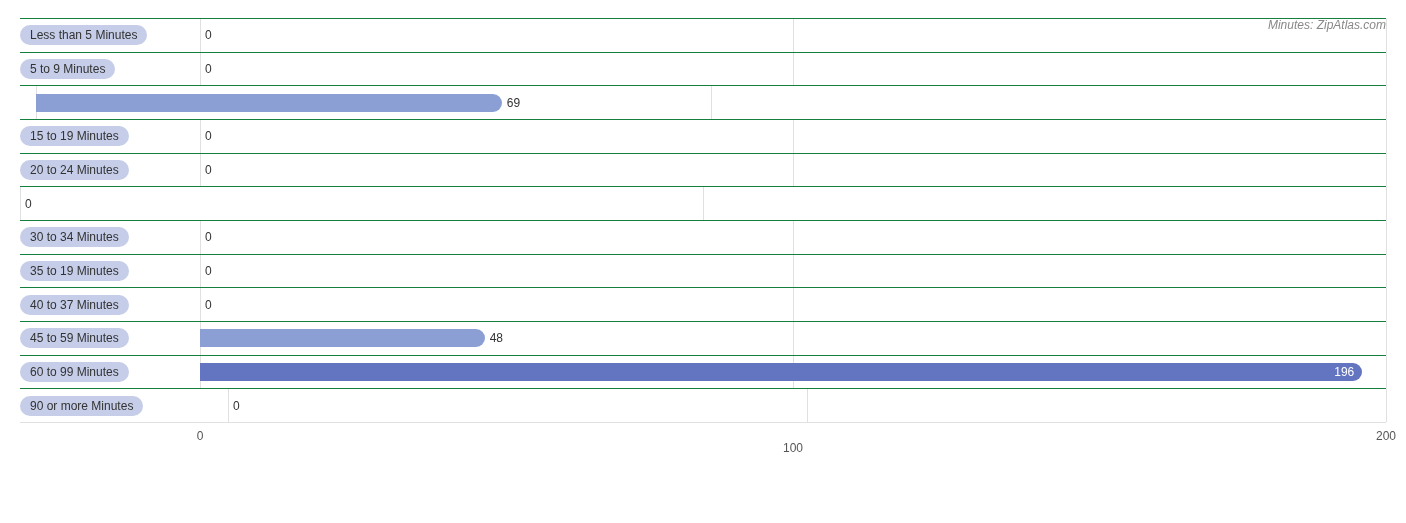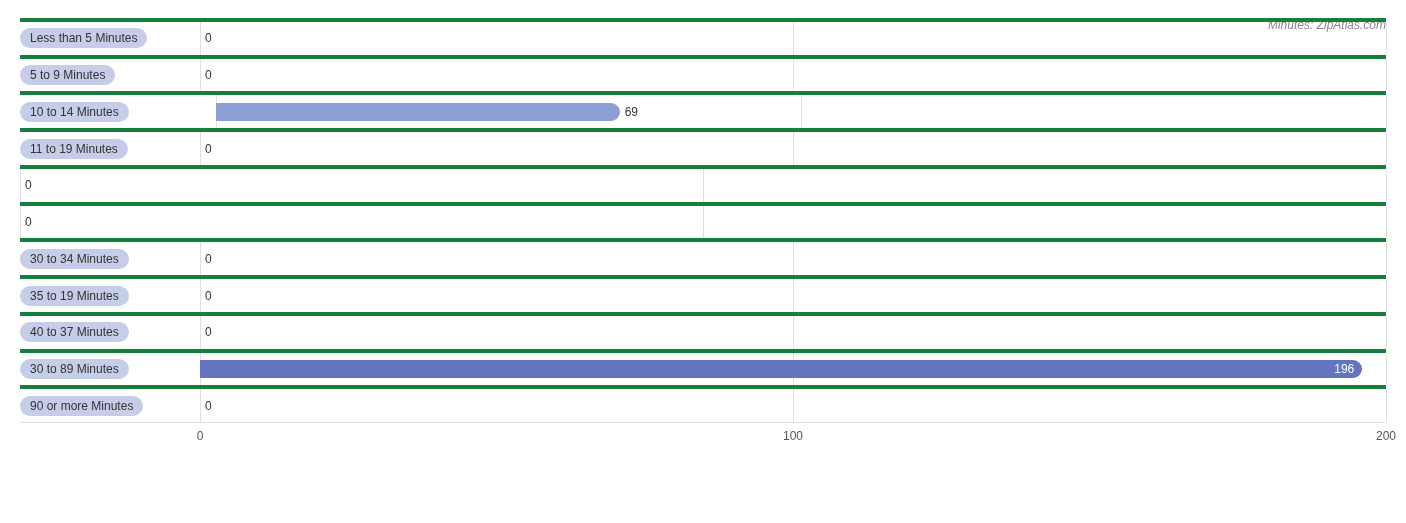--- a/index.html
+++ b/index.html
@@ -35,25 +35,26 @@
     .chart-area {
       display: flex;
       flex-direction: column;
       height: calc(100% - 50px);
       position: relative;
     }
     .bar-row {
       display: flex;
       align-items: center;
       flex: 1;
-      border-top: 4px solid #15803d;
+      border-top: 1px solid #15803d;
       justify-content: space-between;
     }
     .bar-row:last-of-type {
       border-bottom: 1px solid #e0e0e0;
+      gap: 28px;
     }
     .label-cell {
       width: 180px;
       min-width: 180px;
       display: flex;
       align-items: center;
       padding-right: 6px;
     }
     .label-pill {
       background: #c5cde8;
@@ -145,46 +146,46 @@
         <div class="bar-cell" style="position: relative;">
           <div class="grid-line" style="left: 0%;"></div>
           <div class="grid-line" style="left: 50%;"></div>
           <div class="grid-line" style="left: 100%;"></div>
           <div class="bar" style="width: 0px;">
             <span class="bar-value">0</span>
           </div>
         </div>
       </div>
       <div class="bar-row">
-        <div class="label-cell">
-          <div class="label-pill">10 to 14 Minutes</div>
-        </div>
         <div class="bar-cell" style="position: relative; margin-left: 16px;">
           <div class="grid-line" style="left: 0%;"></div>
           <div class="grid-line" style="left: 50%;"></div>
           <div class="grid-line" style="left: 100%;"></div>
           <div class="bar" style="width: 34.5%;">
             <span class="bar-value">69</span>
           </div>
         </div>
       </div>
       <div class="bar-row">
         <div class="label-cell">
-          <div class="label-pill">11 to 19 Minutes</div>
-        </div>
-        <div class="bar-cell" style="position: relative;">
-          <div class="grid-line" style="left: 0%;"></div>
-          <div class="grid-line" style="left: 50%;"></div>
-          <div class="grid-line" style="left: 100%;"></div>
-          <div class="bar" style="width: 0px;">
-            <span class="bar-value">0</span>
-          </div>
-        </div>
-      </div>
-      <div class="bar-row">
+          <div class="label-pill">15 to 19 Minutes</div>
+        </div>
+        <div class="bar-cell" style="position: relative;">
+          <div class="grid-line" style="left: 0%;"></div>
+          <div class="grid-line" style="left: 50%;"></div>
+          <div class="grid-line" style="left: 100%;"></div>
+          <div class="bar" style="width: 0px;">
+            <span class="bar-value">0</span>
+          </div>
+        </div>
+      </div>
+      <div class="bar-row">
+        <div class="label-cell">
+          <div class="label-pill">20 to 24 Minutes</div>
+        </div>
         <div class="bar-cell" style="position: relative;">
           <div class="grid-line" style="left: 0%;"></div>
           <div class="grid-line" style="left: 50%;"></div>
           <div class="grid-line" style="left: 100%;"></div>
           <div class="bar" style="width: 0px;">
             <span class="bar-value">0</span>
           </div>
         </div>
       </div>
       <div class="bar-row">
@@ -231,21 +232,34 @@
           <div class="grid-line" style="left: 0%;"></div>
           <div class="grid-line" style="left: 50%;"></div>
           <div class="grid-line" style="left: 100%;"></div>
           <div class="bar" style="width: 0px;">
             <span class="bar-value">0</span>
           </div>
         </div>
       </div>
       <div class="bar-row">
         <div class="label-cell">
-          <div class="label-pill">30 to 89 Minutes</div>
+          <div class="label-pill">45 to 59 Minutes</div>
+        </div>
+        <div class="bar-cell" style="position: relative;">
+          <div class="grid-line" style="left: 0%;"></div>
+          <div class="grid-line" style="left: 50%;"></div>
+          <div class="grid-line" style="left: 100%;"></div>
+          <div class="bar" style="width: 24%;">
+            <span class="bar-value">48</span>
+          </div>
+        </div>
+      </div>
+      <div class="bar-row">
+        <div class="label-cell">
+          <div class="label-pill">60 to 99 Minutes</div>
         </div>
         <div class="bar-cell" style="position: relative;">
           <div class="grid-line" style="left: 0%;"></div>
           <div class="grid-line" style="left: 50%;"></div>
           <div class="grid-line" style="left: 100%;"></div>
           <div class="bar highlight" style="width: 98%;">
             <span class="bar-value">196</span>
           </div>
         </div>
       </div>
@@ -260,16 +274,16 @@
           <div class="bar" style="width: 0px;">
             <span class="bar-value">0</span>
           </div>
         </div>
       </div>
     </div>
 
   <div class="x-axis" id="x-axis" style="position: relative; height: 20px;">
 
   <span class="x-tick" style="left: 0%;">0</span>
-      <span class="x-tick" style="left: 50%;">100</span>
+      <span class="x-tick" style="left: 50%; margin-top: 12px;">100</span>
       <span class="x-tick" style="left: 100%;">200</span>
     </div>
 </div>
 
 </body></html>

